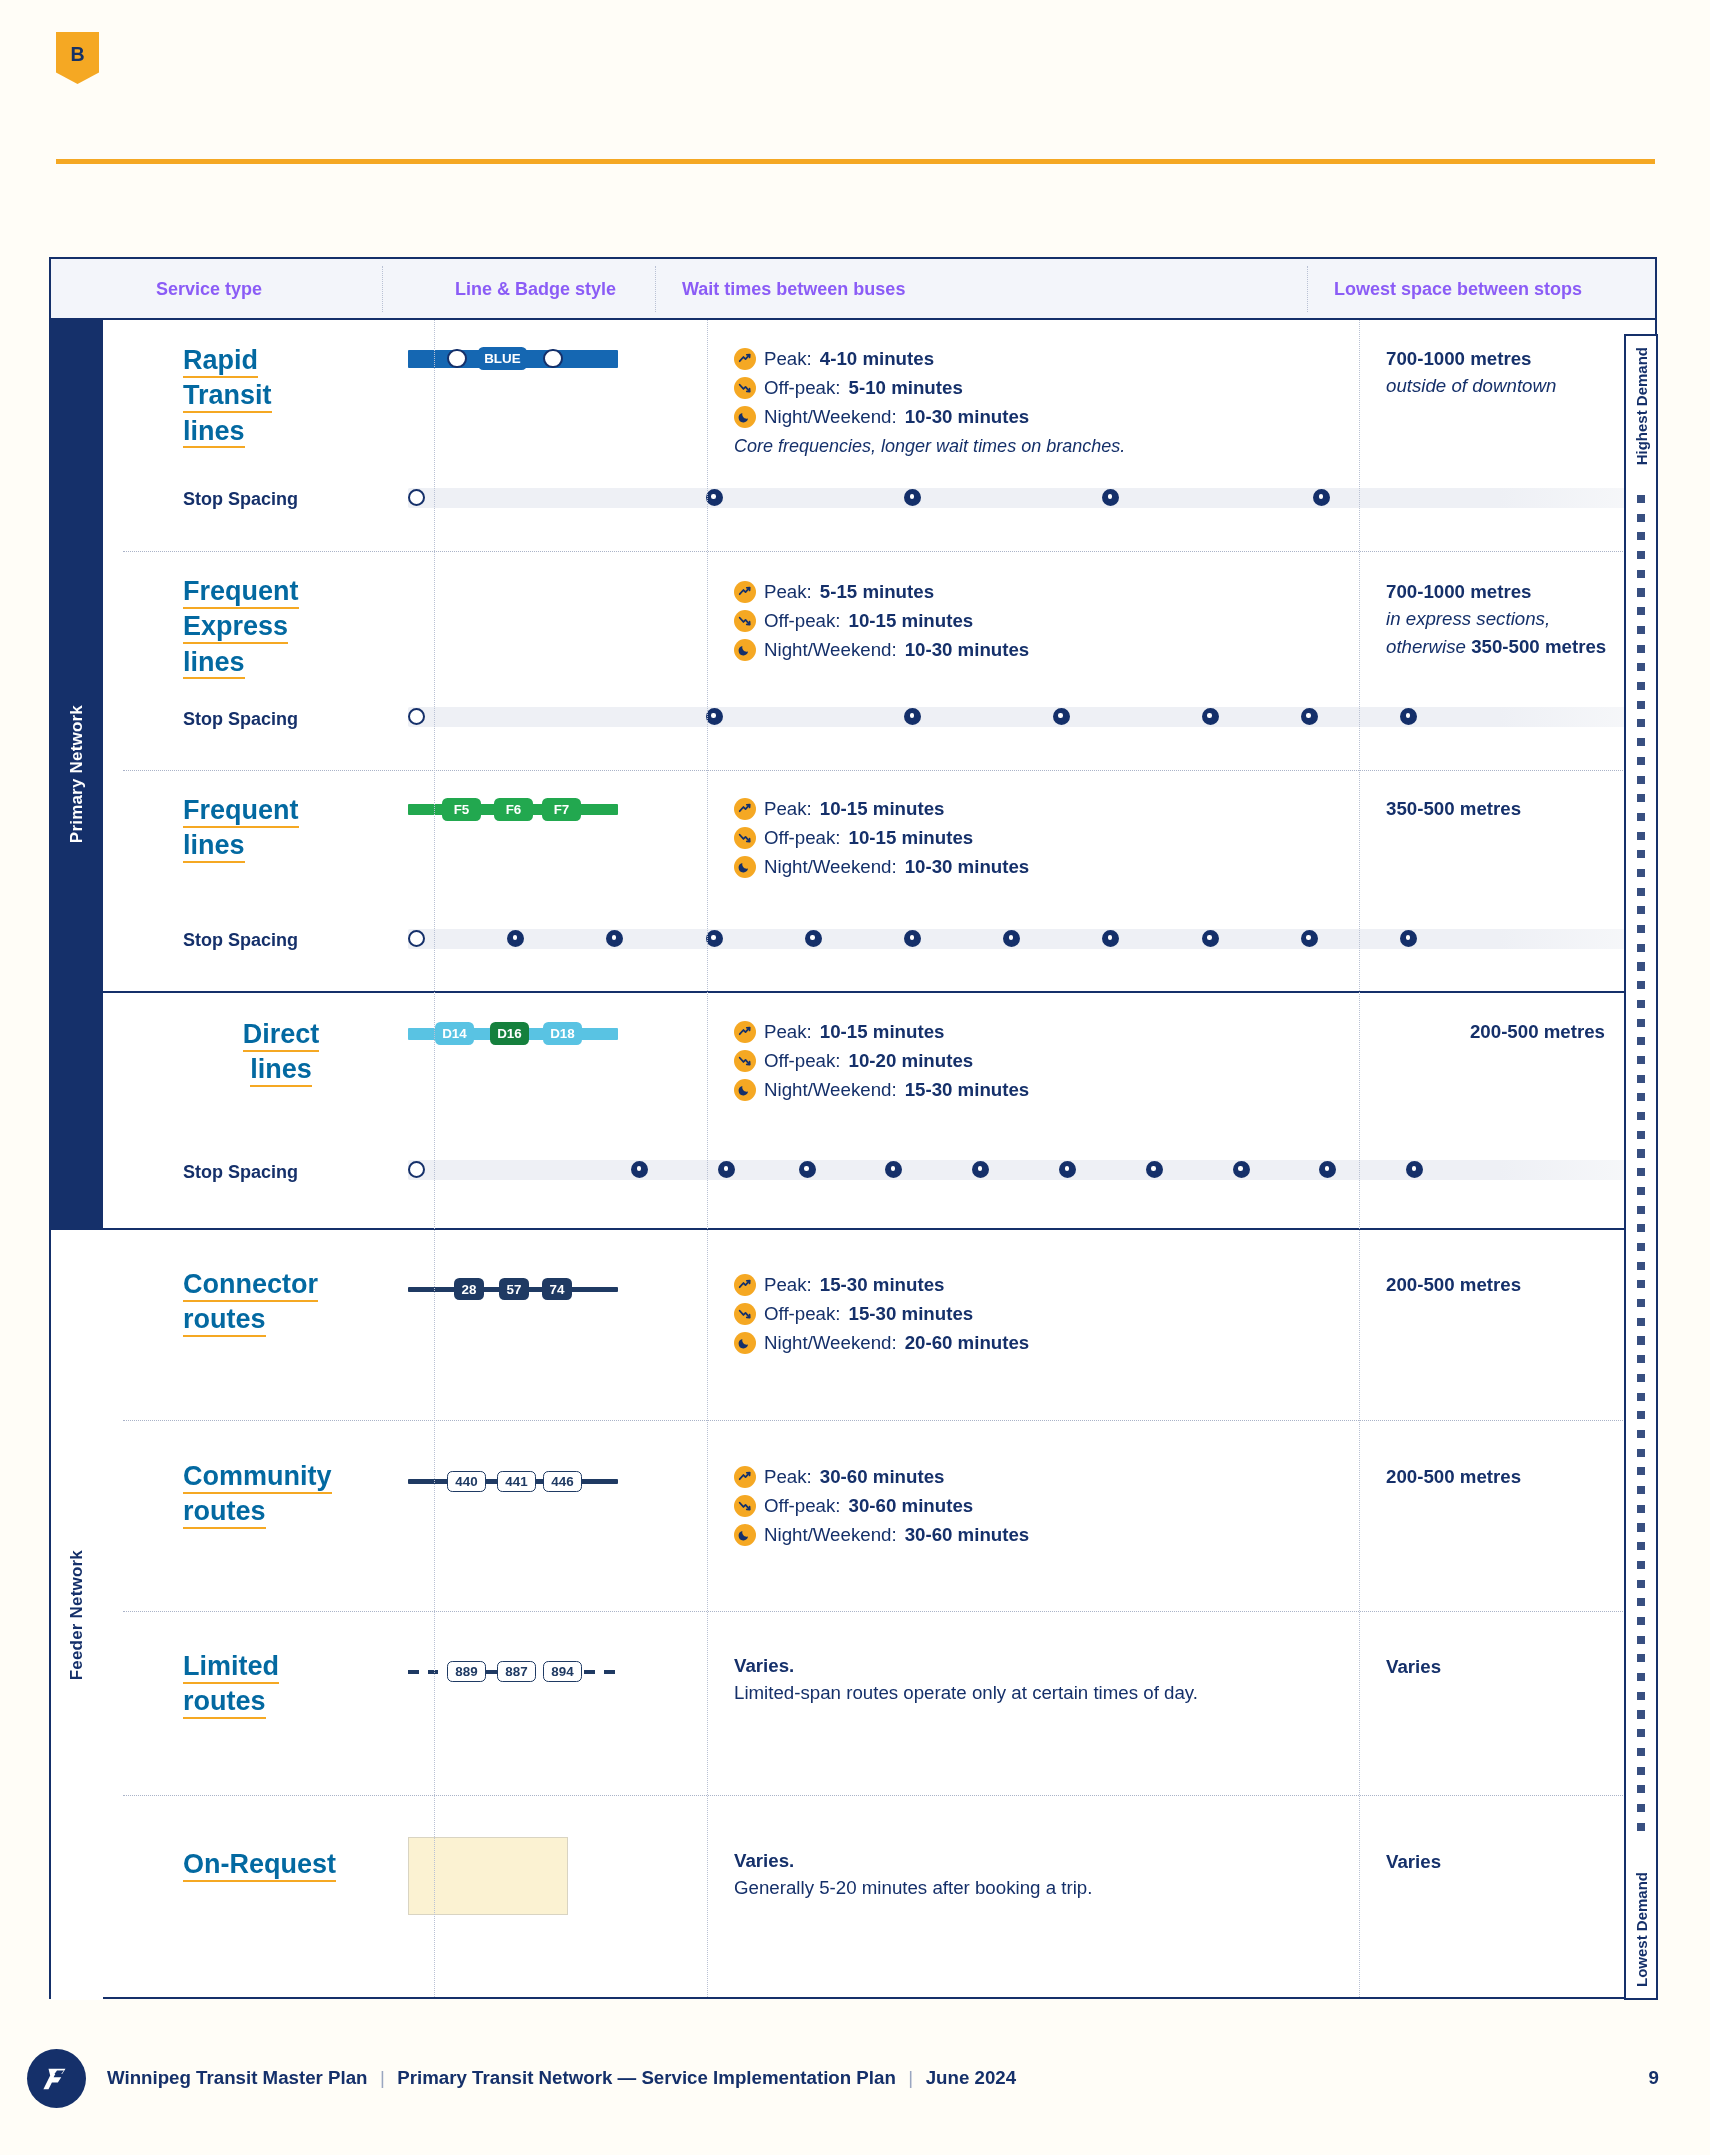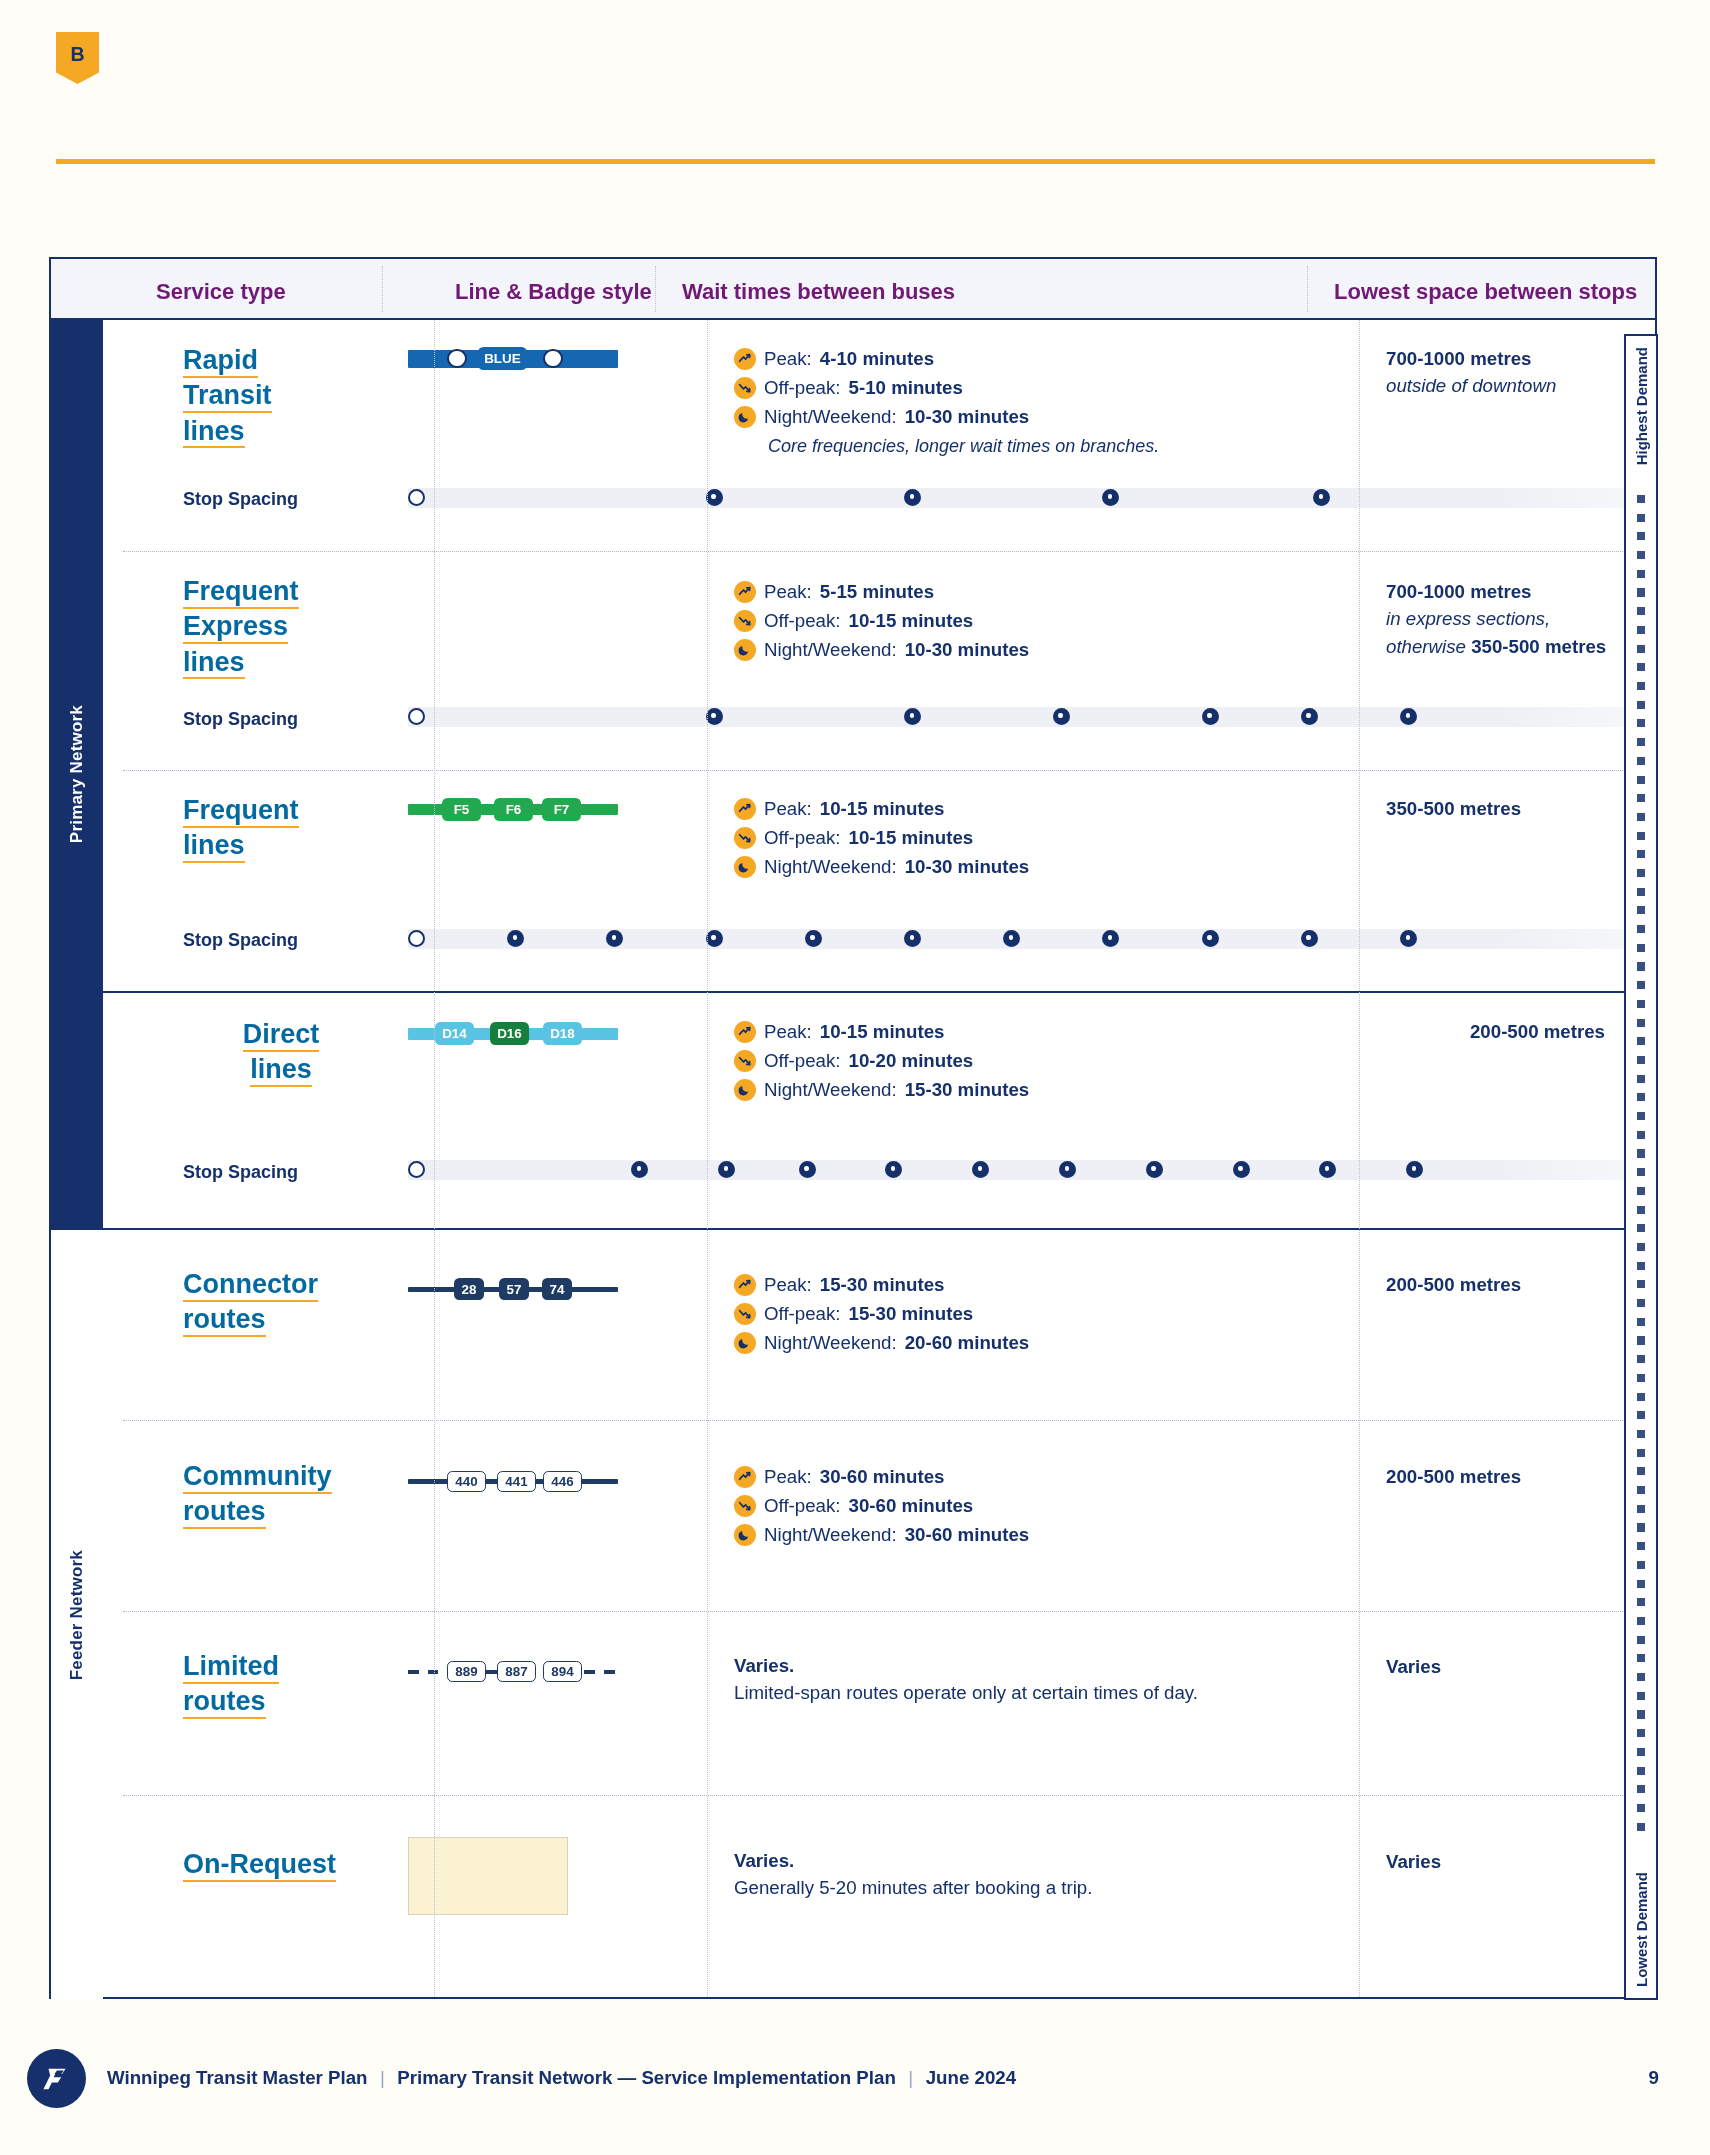--- a/index.html
+++ b/index.html
@@ -35,21 +35,21 @@
   
   .tbl {
     position: absolute; left: 49px; top: 257px;
     width: 1608px; height: 1742px;
     border: 2.7px solid #15306a; background: #ffffff;
   }
   .thead {
     position: relative; height: 61px; background: #f3f5fa;
     border-bottom: 2.7px solid #15306a;
   }
-  .th { position: absolute; top: 19.6px; font-size: 22px; font-weight: 700; color: #701a75; }
+  .th { position: absolute; top: 19.6px; font-size: 18px; font-weight: 700; color: #8b5cf6; }
   .th-divider { position: absolute; top: 7.1px; height: 46px; border-left: 1.8px dotted #b9c1d4; }
 
   
   .col1 { left: 105px; }   
   .col2 { left: 356px; margin-left: 48px; }   
   .col3 { left: 631px; }   
   .col4 { left: 1283px; }  
 
   .div2 { left: 331px; }
   .div3 { left: 604px; }
@@ -110,21 +110,21 @@
   }
   .dashline {
     position: absolute; top: 9.8px; height: 4.5px; background:
       repeating-linear-gradient(to right, #1f3a63 0, #1f3a63 10.7px, transparent 10.7px, transparent 19.6px);
   }
 
   
   .waits { position: absolute; left: 631px; font-size: 18.7px; line-height: 1.46; color: #15306a; }
   .waits .wl { display: flex; align-items: center; gap: 8px; margin-bottom: 1.8px; }
   .waits b { font-weight: 700; }
-  .waits .note { font-style: italic; font-size: 18px; margin-top: 2.7px; margin-left: 34px; }
+  .waits .note { font-style: italic; font-size: 18px; margin-top: 2.7px; }
   .waits .plain { font-size: 18.7px; line-height: 1.42; }
   .ico {
     width: 22px; height: 22px; border-radius: 50%; background: #f5a823;
     display: inline-flex; align-items: center; justify-content: center; flex: 0 0 auto;
   }
   .ico svg { display: block; }
 
   
   .space-col { position: absolute; left: 1283px; font-size: 18.7px; line-height: 1.46; color: #15306a; }
   .space-col b { font-weight: 700; }

